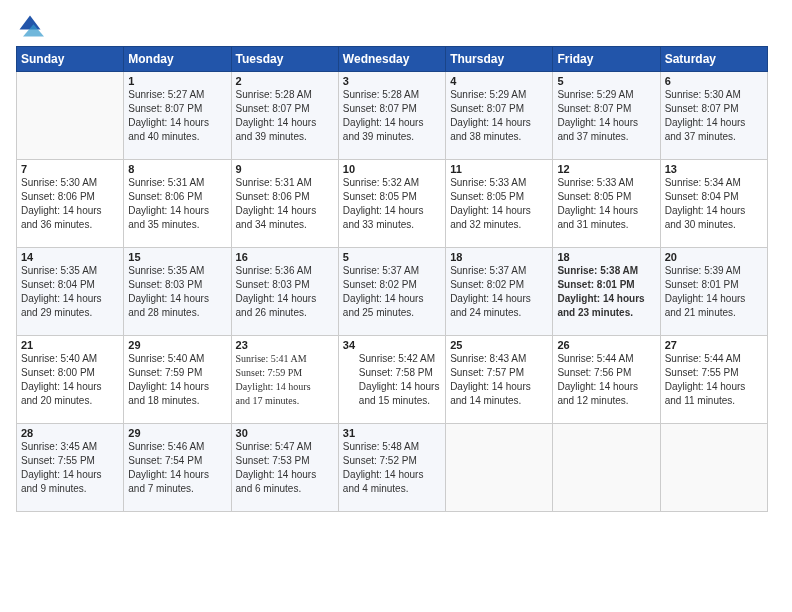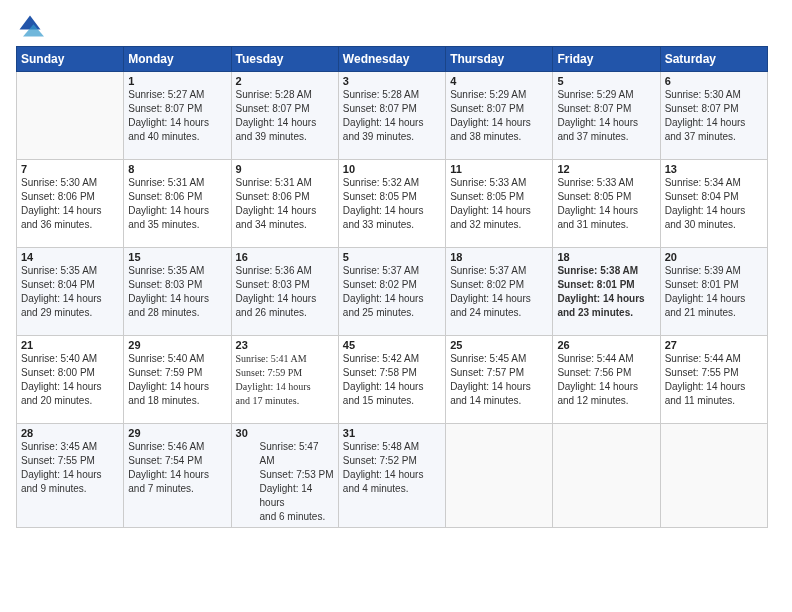--- a/index.html
+++ b/index.html
@@ -301,29 +301,29 @@
 and 18 minutes.</div>
           </td>
           <td>
             <span class="day-number">23</span>
             <div class="day-info" style="white-space: pre-line; font-family: Liberation Serif, serif;">Sunrise: 5:41 AM
 Sunset: 7:59 PM
 Daylight: 14 hours
 and 17 minutes.</div>
           </td>
           <td>
-            <span class="day-number">45</span>
-            <div class="day-info" style="white-space: pre-line;">Sunrise: 5:42 AM
+            <span class="day-number">34</span>
+            <div class="day-info" style="white-space: pre-line; margin-left: 16px;">Sunrise: 5:42 AM
 Sunset: 7:58 PM
 Daylight: 14 hours
 and 15 minutes.</div>
           </td>
           <td>
             <span class="day-number">25</span>
-            <div class="day-info" style="white-space: pre-line;">Sunrise: 5:45 AM
+            <div class="day-info" style="white-space: pre-line;">Sunrise: 8:43 AM
 Sunset: 7:57 PM
 Daylight: 14 hours
 and 14 minutes.</div>
           </td>
           <td>
             <span class="day-number">26</span>
             <div class="day-info" style="white-space: pre-line;">Sunrise: 5:44 AM
 Sunset: 7:56 PM
 Daylight: 14 hours
 and 12 minutes.</div>
@@ -346,21 +346,21 @@
           </td>
           <td>
             <span class="day-number">29</span>
             <div class="day-info" style="white-space: pre-line;">Sunrise: 5:46 AM
 Sunset: 7:54 PM
 Daylight: 14 hours
 and 7 minutes.</div>
           </td>
           <td>
             <span class="day-number">30</span>
-            <div class="day-info" style="white-space: pre-line; margin-left: 24px;">Sunrise: 5:47 AM
+            <div class="day-info" style="white-space: pre-line;">Sunrise: 5:47 AM
 Sunset: 7:53 PM
 Daylight: 14 hours
 and 6 minutes.</div>
           </td>
           <td>
             <span class="day-number">31</span>
             <div class="day-info" style="white-space: pre-line;">Sunrise: 5:48 AM
 Sunset: 7:52 PM
 Daylight: 14 hours
 and 4 minutes.</div>

